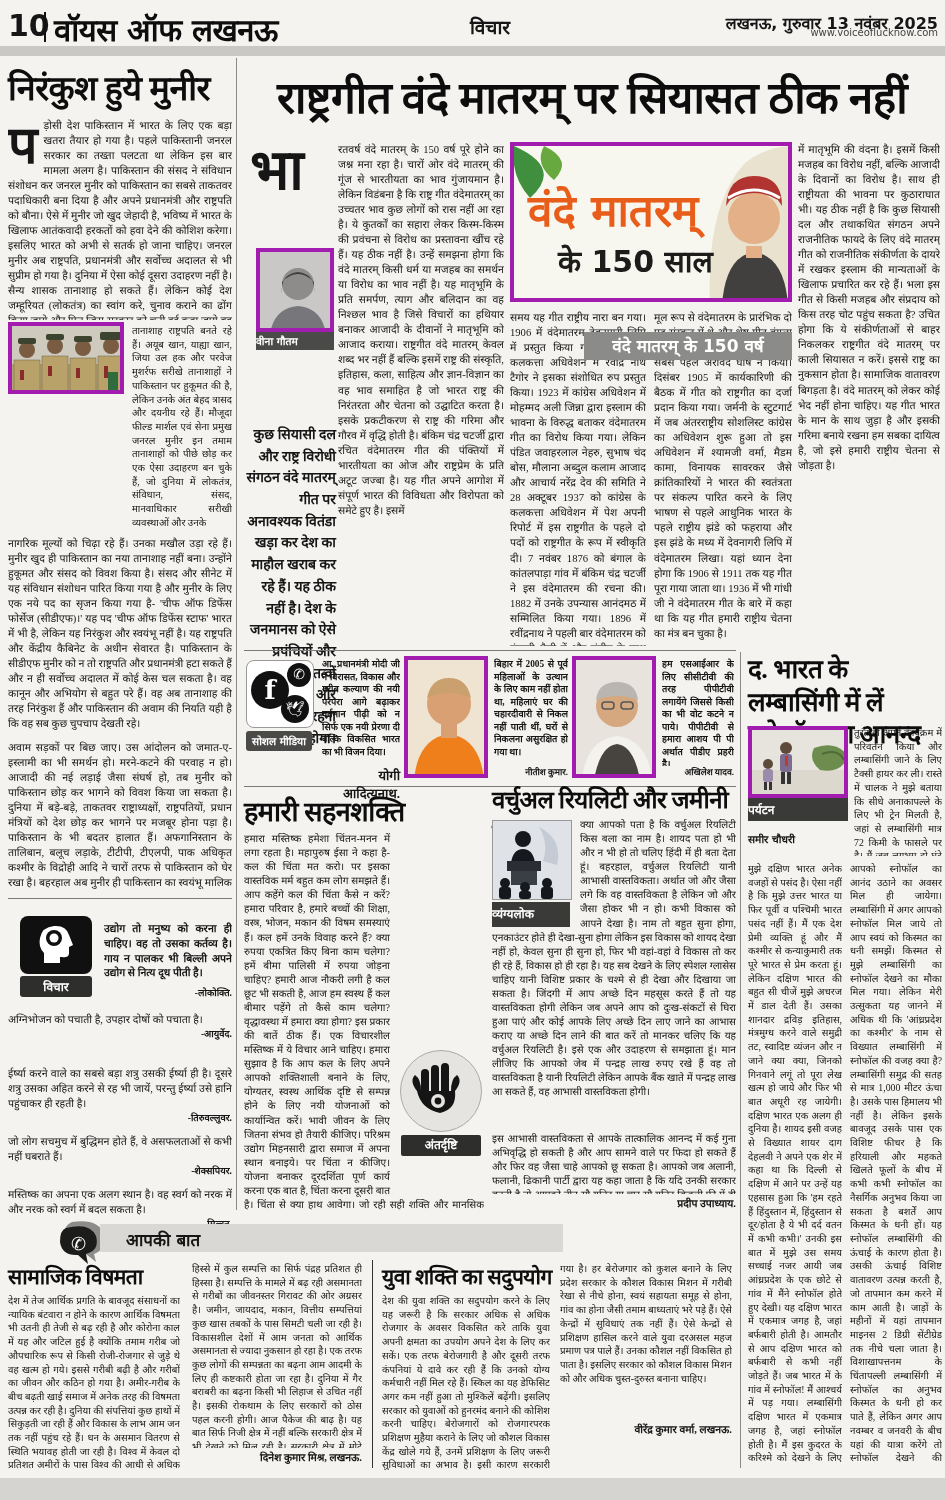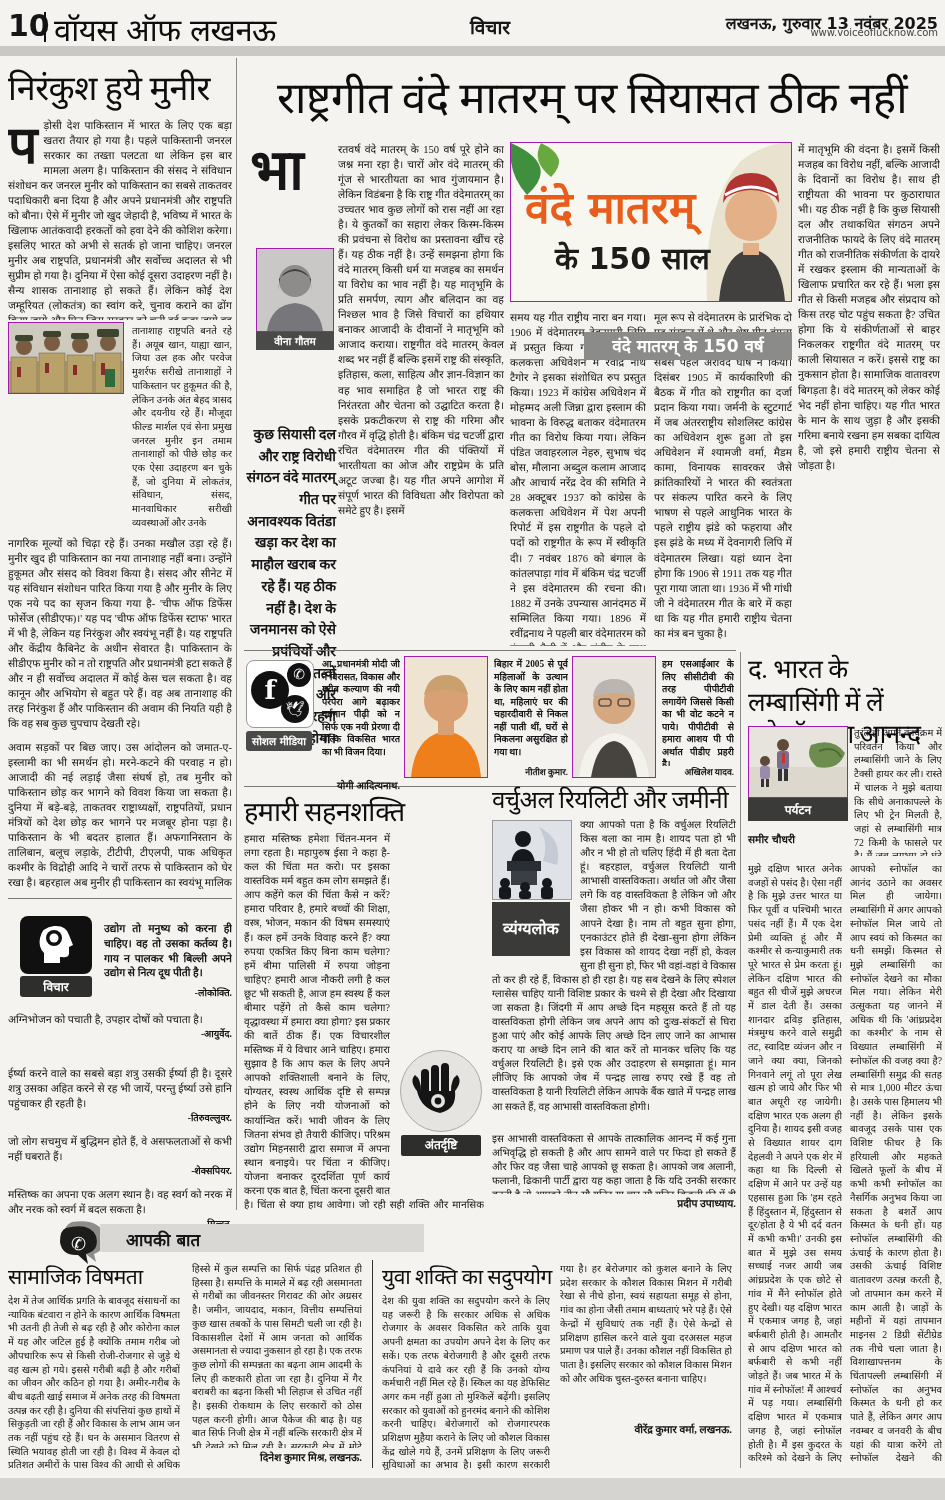--- a/index.html
+++ b/index.html
@@ -5,24 +5,24 @@
   html,body{margin:0;padding:0;background:#e8e7e4;}
   #page{position:relative;width:945px;height:1500px;background:#f4f3f0;overflow:hidden;
         font-family:"Liberation Serif","DejaVu Serif",serif;color:#161616;}
   .abs{position:absolute;}
   .sans{font-family:"DejaVu Sans","Liberation Sans",sans-serif;}
   .jt{text-align:justify;overflow:hidden;}
   .body-txt{font-size:10.6px;line-height:1.42;}
   .small-txt{font-size:9.8px;line-height:1.4;}
   .rule-h{background:#7a7a78;height:1px;}
   .rule-v{background:#8a8a88;width:1px;}
-  .headline{font-weight:normal;color:#0d0d0d;letter-spacing:-0.5px;}
+  .headline{font-weight:bold;color:#0d0d0d;letter-spacing:-0.5px;}
   .dropcap{font-weight:bold;line-height:1;}
-  .photo{border:1px solid #a21caf;box-sizing:border-box;overflow:hidden;}
-  .cap-bar{background:#3a3a38;color:#fff;font-weight:bold;text-align:center;}
+  .photo{border:4px solid #a21caf;box-sizing:border-box;overflow:hidden;}
+  .cap-bar{background:#3a3a38;color:#fff;font-weight:bold;}
   .pullq{font-weight:bold;line-height:1.55;}
   .attrib{text-align:right;font-weight:bold;font-size:9.5px;}
   .sig{text-align:right;font-weight:bold;font-size:10.5px;}
   .iconlbl{background:#2e2e2c;color:#fff;font-weight:bold;text-align:center;border-radius:3px;}
   svg{display:block;}
 </style>
 </head>
 <body>
 
 <div id="page">
@@ -157,21 +157,21 @@
     <div style="width:66px;height:66px;background:#fff;border:1px solid #999;border-radius:8px;position:relative;">
       <div style="position:absolute;left:4px;top:10px;width:38px;height:38px;border-radius:50%;background:#111;color:#fff;font-weight:bold;font-size:26px;text-align:center;line-height:38px;font-family:'DejaVu Serif',serif;">f</div>
       <div style="position:absolute;right:2px;top:2px;width:24px;height:24px;border-radius:50%;background:#111;color:#fff;font-size:14px;text-align:center;line-height:24px;">✆</div>
       <div style="position:absolute;right:4px;bottom:4px;width:28px;height:28px;border-radius:50%;background:#111;color:#fff;font-size:15px;text-align:center;line-height:28px;">🕊</div>
     </div>
     <div class="sans iconlbl" style="width:66px;margin-top:3px;font-size:10.5px;padding:3px 0;background:#4a4a48;">सोशल मीडिया</div>
   </div>
 
   <div class="abs" style="left:322px;top:658px;width:78px;">
     <div class="jt" style="font-size:9.3px;line-height:1.35;height:108px;font-weight:bold;">आ. प्रधानमंत्री मोदी जी ने विरासत, विकास और गरीब कल्याण की नयी परंपरा आगे बढ़ाकर वर्तमान पीढ़ी को न सिर्फ एक नयी प्रेरणा दी बल्कि विकसित भारत का भी विजन दिया।</div>
-    <div class="attrib" style="font-size:10px;margin-top:12px;">योगी आदित्यनाथ.</div>
+    <div class="attrib" style="font-size:13px;">योगी आदित्यनाथ.</div>
   </div>
   <div class="abs photo" style="left:404px;top:656px;width:84px;height:122px;">
     <svg width="82" height="120" viewBox="0 0 82 120">
         <rect width="82" height="120" fill="#efe3d2"></rect>
         <circle cx="41" cy="44" r="22" fill="#d9a173"></circle>
         <path d="M19 38 Q23 18 41 18 Q59 18 63 38 Q41 28 19 38Z" fill="#caa06e"></path>
         <path d="M6 120 Q10 78 41 74 Q72 78 76 120 Z" fill="#ef7f1a"></path>
         <rect x="33" y="64" width="16" height="14" fill="#d9a173"></rect>
       </svg>
   </div>
@@ -231,21 +231,21 @@
             <g fill="#15181c">
               <circle cx="12" cy="62" r="5"></circle>
               <circle cx="32" cy="66" r="5"></circle>
               <circle cx="54" cy="62" r="5"></circle>
               <rect x="6" y="66" width="12" height="12" rx="3"></rect>
               <rect x="26" y="70" width="12" height="8" rx="3"></rect>
               <rect x="48" y="66" width="12" height="12" rx="3"></rect>
             </g>
           </svg>
       </span>
-      <span class="sans cap-bar" style="display:block;width:78px;margin-top:2px;font-size:16px;padding:16px 0;">व्यंग्यलोक</span>
+      <span class="sans cap-bar" style="display:block;width:78px;margin-top:2px;font-size:12px;padding:4px 0;">व्यंग्यलोक</span>
     </span>
     <span>क्या आपको पता है कि वर्चुअल रियलिटी किस बला का नाम है। शायद पता हो भी और न भी हो तो चलिए हिंदी में ही बता देता हूं। बहरहाल, वर्चुअल रियलिटी यानी आभासी वास्तविकता। अर्थात जो और जैसा लगे कि वह वास्तविकता है लेकिन जो और जैसा होकर भी न हो। कभी विकास को आपने देखा है। नाम तो बहुत सुना होगा, एनकाउंटर होते ही देखा-सुना होगा लेकिन इस विकास को शायद देखा नहीं हो, केवल सुना ही सुना हो, फिर भी वहां-वहां वे विकास तो कर ही रहे हैं, विकास हो ही रहा है। यह सब देखने के लिए स्पेशल ग्लासेस चाहिए यानी विशिष्ट प्रकार के चश्मे से ही देखा और दिखाया जा सकता है। जिंदगी में आप अच्छे दिन महसूस करते हैं तो यह वास्तविकता होगी लेकिन जब अपने आप को दुःख-संकटों से घिरा हुआ पाएं और कोई आपके लिए अच्छे दिन लाए जाने का आभास कराए या अच्छे दिन लाने की बात करें तो मानकर चलिए कि यह वर्चुअल रियलिटी है। इसे एक और उदाहरण से समझाता हूं। मान लीजिए कि आपको जेब में पन्द्रह लाख रुपए रखे हैं वह तो वास्तविकता है यानी रियलिटी लेकिन आपके बैंक खाते में पन्द्रह लाख आ सकते हैं, वह आभासी वास्तविकता होगी।</span>
   </div>
   <div class="abs jt" style="left:492px;top:1132px;width:244px;height:62px;font-size:10.2px;line-height:1.38;">इस आभासी वास्तविकता से आपके तात्कालिक आनन्द में कई गुना अभिवृद्धि हो सकती है और आप सामने वाले पर फिदा हो सकते हैं और फिर वह जैसा चाहे आपको छू सकता है। आपको जब अलानी, फलानी, ढिकानी पार्टी द्वारा यह कहा जाता है कि यदि उनकी सरकार बनती है तो आपको तीन सौ यूनिट या चार सौ यूनिट बिजली फ्री में दी जाएगी तो समझ लीजिए कि यह वर्चुअल रियलिटी है। जिस तरह की कला का विकास हमारे यहां हुआ है, ठीक इसी तरह का चरम विकास तुर्की के किसान ने किया है। उसने अपनी गायों को वर्चुअल रियलिटी (वीआर) गागल्स (हेडसेट) लगाए हैं। इनमें उस किसान ने लोकतंत्र में जनता रूपी गाय को दिखाए जाने वाले सब्जबाग की तरह गायों को हरे-भरे चरागाहों के वीडियो दिखा दिए और उनका तनाव कम कर परिणाम में बढ़ा हुआ दूध दुहकर अपनी बल्ले-बल्ले कर ली। वही सब लोकतंत्र की वर्चुअल रियलिटी है और यह शो बदस्तूर चालू है।</div>
   <div class="abs sig" style="left:492px;top:1196px;width:244px;">प्रदीप उपाध्याय.</div>
 
   <div class="abs rule-v" style="left:740px;top:652px;height:816px;"></div>
 
   <div class="abs headline" style="left:748px;top:654px;width:194px;font-size:26px;line-height:1.25;">द. भारत के लम्बासिंगी में लें स्नोफॉल का आनन्द</div>
 
@@ -276,21 +276,21 @@
   <div class="abs jt small-txt" style="left:748px;top:862px;width:94px;height:604px;">मुझे दक्षिण भारत अनेक वजहों से पसंद है। ऐसा नहीं है कि मुझे उत्तर भारत या फिर पूर्वी व पश्चिमी भारत पसंद नहीं हैं। मैं एक देश प्रेमी व्यक्ति हूं और मैं कश्मीर से कन्याकुमारी तक पूरे भारत से प्रेम करता हूं। लेकिन दक्षिण भारत की बहुत सी चीजें मुझे अचरज में डाल देती हैं। उसका शानदार द्रविड़ इतिहास, मंत्रमुग्ध करने वाले समुद्री तट, स्वादिष्ट व्यंजन और न जाने क्या क्या, जिनको गिनवाने लगूं तो पूरा लेख खत्म हो जाये और फिर भी बात अधूरी रह जायेगी। दक्षिण भारत एक अलग ही दुनिया है। शायद इसी वजह से विख्यात शायर दाग देहलवी ने अपने एक शेर में कहा था कि दिल्ली से दक्षिण में आने पर उन्हें यह एहसास हुआ कि 'हम रहते हैं हिंदुस्तान में, हिंदुस्तान से दूर/होता है ये भी दर्द वतन में कभी कभी।' उनकी इस बात में मुझे उस समय सच्चाई नजर आयी जब आंध्रप्रदेश के एक छोटे से गांव में मैंने स्नोफॉल होते हुए देखी। यह दक्षिण भारत में एकमात्र जगह है, जहां बर्फबारी होती है। आमतौर से आप दक्षिण भारत को बर्फबारी से कभी नहीं जोड़ते हैं। जब भारत में के गांव में स्नोफॉल! मैं आश्चर्य में पड़ गया। लम्बासिंगी दक्षिण भारत में एकमात्र जगह है, जहां स्नोफॉल होती है। मैं इस कुदरत के करिश्मे को देखने के लिए उतावला हो गया। मैंने</div>
   <div class="abs jt small-txt" style="left:850px;top:862px;width:92px;height:604px;">आपको स्नोफॉल का आनंद उठाने का अवसर मिल ही जायेगा। लम्बासिंगी में अगर आपको स्नोफॉल मिल जाये तो आप स्वयं को किस्मत का धनी समझें। किस्मत से मुझे लम्बासिंगी का स्नोफॉल देखने का मौका मिल गया। लेकिन मेरी उत्सुकता यह जानने में अधिक थी कि 'आंध्रप्रदेश का कश्मीर' के नाम से विख्यात लम्बासिंगी में स्नोफॉल की वजह क्या है? लम्बासिंगी समुद्र की सतह से मात्र 1,000 मीटर ऊंचा है। उसके पास हिमालय भी नहीं है। लेकिन इसके बावजूद उसके पास एक विशिष्ट फीचर है कि हरियाली और महकते खिलते फूलों के बीच में कभी कभी स्नोफॉल का नैसर्गिक अनुभव किया जा सकता है बशर्तें आप किस्मत के धनी हों। यह स्नोफॉल लम्बासिंगी की ऊंचाई के कारण होता है। उसकी ऊंचाई विशिष्ट वातावरण उत्पन्न करती है, जो तापमान कम करने में काम आती है। जाड़ों के महीनों में यहां तापमान माइनस 2 डिग्री सेंटीग्रेड तक नीचे चला जाता है। विशाखापत्तनम के चिंतापल्ली लम्बासिंगी में स्नोफॉल का अनुभव किस्मत के धनी हो कर पाते हैं, लेकिन अगर आप नवम्बर व जनवरी के बीच यहां की यात्रा करेंगे तो स्नोफॉल देखने की संभावना बढ़ जायेगी।</div>
 
   <div class="abs" style="left:58px;top:1218px;width:52px;height:50px;">
     <svg width="52" height="50" viewBox="0 0 52 50">
         <path d="M14 4 Q40 0 46 16 Q50 30 36 36 L38 44 L28 36 Q10 38 6 24 Q4 8 14 4Z" fill="#8d8c8a"></path>
         <path d="M8 10 Q32 4 38 18 Q42 32 28 36 L30 46 L20 37 Q4 38 2 24 Q2 12 8 10Z" fill="#1c1c1a"></path>
         <text x="13" y="32" font-size="18" fill="#fff">✆</text>
       </svg>
   </div>
-  <div class="abs" style="left:100px;top:1224px;width:324px;height:28px;background:#d9d8d4;">
+  <div class="abs" style="left:100px;top:1224px;width:463px;height:28px;background:#d9d8d4;">
     <div class="sans" style="font-size:17px;font-weight:bold;padding:4px 0 0 26px;">आपकी बात</div>
   </div>
 
   <div class="abs headline" style="left:8px;top:1262px;width:176px;font-size:21px;">सामाजिक विषमता</div>
   <div class="abs jt small-txt" style="left:8px;top:1294px;width:172px;height:176px;">देश में तेज आर्थिक प्रगति के बावजूद संसाधनों का न्यायिक बंटवारा न होने के कारण आर्थिक विषमता भी उतनी ही तेजी से बढ़ रही है और कोरोना काल में यह और जटिल हुई है क्योंकि तमाम गरीब जो औपचारिक रूप से किसी रोजी-रोजगार से जुड़े थे वह खत्म हो गये। इससे गरीबी बढ़ी है और गरीबों का जीवन और कठिन हो गया है। अमीर-गरीब के बीच बढ़ती खाई समाज में अनेक तरह की विषमता उत्पन्न कर रही है। दुनिया की संपत्तियां कुछ हाथों में सिकुड़ती जा रही हैं और विकास के लाभ आम जन तक नहीं पहुंच रहे हैं। धन के असमान वितरण से स्थिति भयावह होती जा रही है। विश्व में केवल दो प्रतिशत अमीरों के पास विश्व की आधी से अधिक सम्पत्ति है। विश्व के केवल एक प्रतिशत लोग विश्व की चालीस प्रतिशत सम्पत्ति पर कब्जा जमाये हुए हैं। विश्व की नब्बे प्रतिशत आबादी के</div>
   <div class="abs jt small-txt" style="left:192px;top:1262px;width:170px;height:186px;">हिस्से में कुल सम्पत्ति का सिर्फ पंद्रह प्रतिशत ही हिस्सा है। सम्पत्ति के मामले में बढ़ रही असमानता से गरीबों का जीवनस्तर गिरावट की ओर अग्रसर है। जमीन, जायदाद, मकान, वित्तीय सम्पत्तियां कुछ खास तबकों के पास सिमटी चली जा रही है। विकासशील देशों में आम जनता को आर्थिक असमानता से ज्यादा नुकसान हो रहा है। एक तरफ कुछ लोगों की सम्पन्नता का बढ़ना आम आदमी के लिए ही कष्टकारी होता जा रहा है। दुनिया में गैर बराबरी का बढ़ना किसी भी लिहाज से उचित नहीं है। इसकी रोकथाम के लिए सरकारों को ठोस पहल करनी होगी। आज पैकेज की बाढ़ है। यह बात सिर्फ निजी क्षेत्र में नहीं बल्कि सरकारी क्षेत्र में भी देखने को मिल रही है। सरकारी क्षेत्र में मोटे वेतन दिये जा रहे हैं और स्टाफ घटाये जा रहे हैं। जबकि वेतन सीमित करके कर्मचारियों की संख्या बढ़ाने की जरूरत है।</div>
   <div class="abs sig" style="left:192px;top:1450px;width:170px;">दिनेश कुमार मिश्र, लखनऊ.</div>
 
   <div class="abs rule-v" style="left:372px;top:1260px;height:208px;background:#333;"></div>
 

